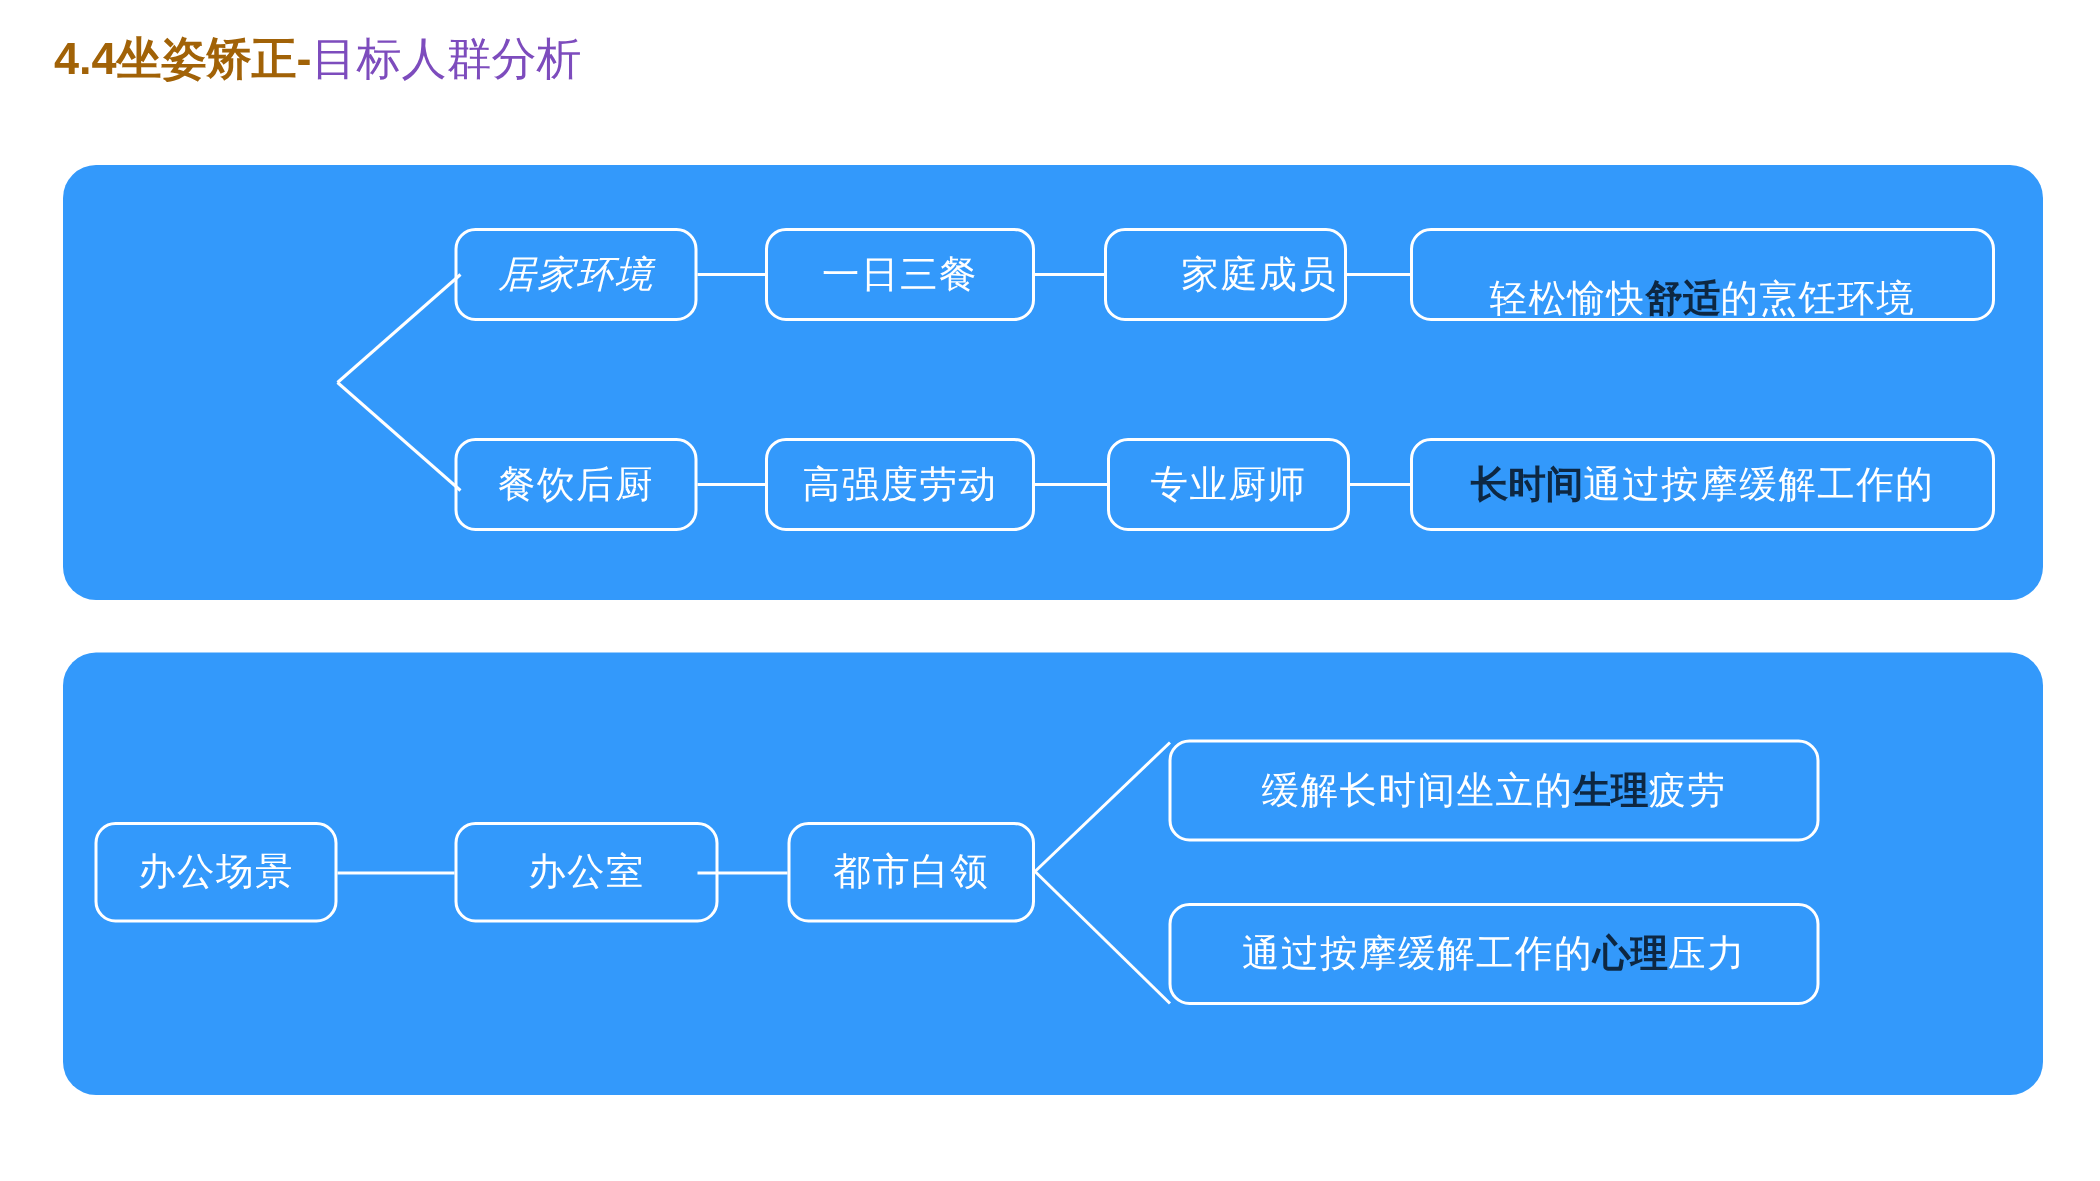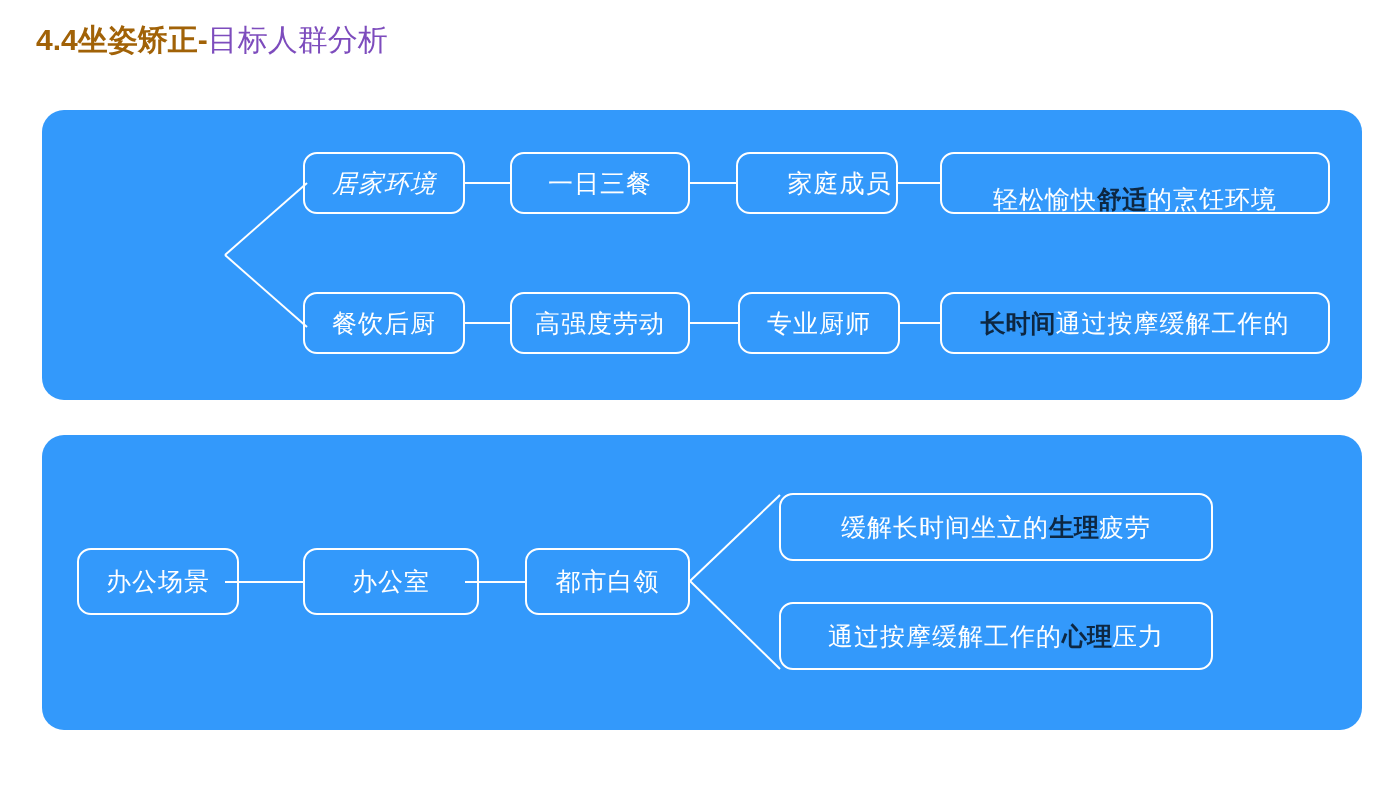--- a/index.html
+++ b/index.html
@@ -147,21 +147,21 @@
   <div class="conn conn-h" style="left:858px; top:212px; width:40px;"></div>
 
   <div class="node" style="left:898px; top:182px; width:390px; height:62px;">
     <span class="em">长时间</span>
       <span>通过按摩缓解工作的</span>
   </div>
 </div>
 
 <div class="panel" id="panel-office">
 
-  <div class="node" style="left:21px; top:113px; width:162px; height:67px;margin-left:14px;">
+  <div class="node" style="left:21px; top:113px; width:162px; height:67px;">
     <span>办公场景</span>
   </div>
   <div class="conn conn-h" style="left:183px; top:146px; width:78px;"></div>
 
   <div class="node" style="left:261px; top:113px; width:176px; height:67px;">
     <span>办公室</span>
   </div>
   <div class="conn conn-h" style="left:423px; top:146px; width:60px;"></div>
 
   <div class="node" style="left:483px; top:113px; width:165px; height:67px;">

